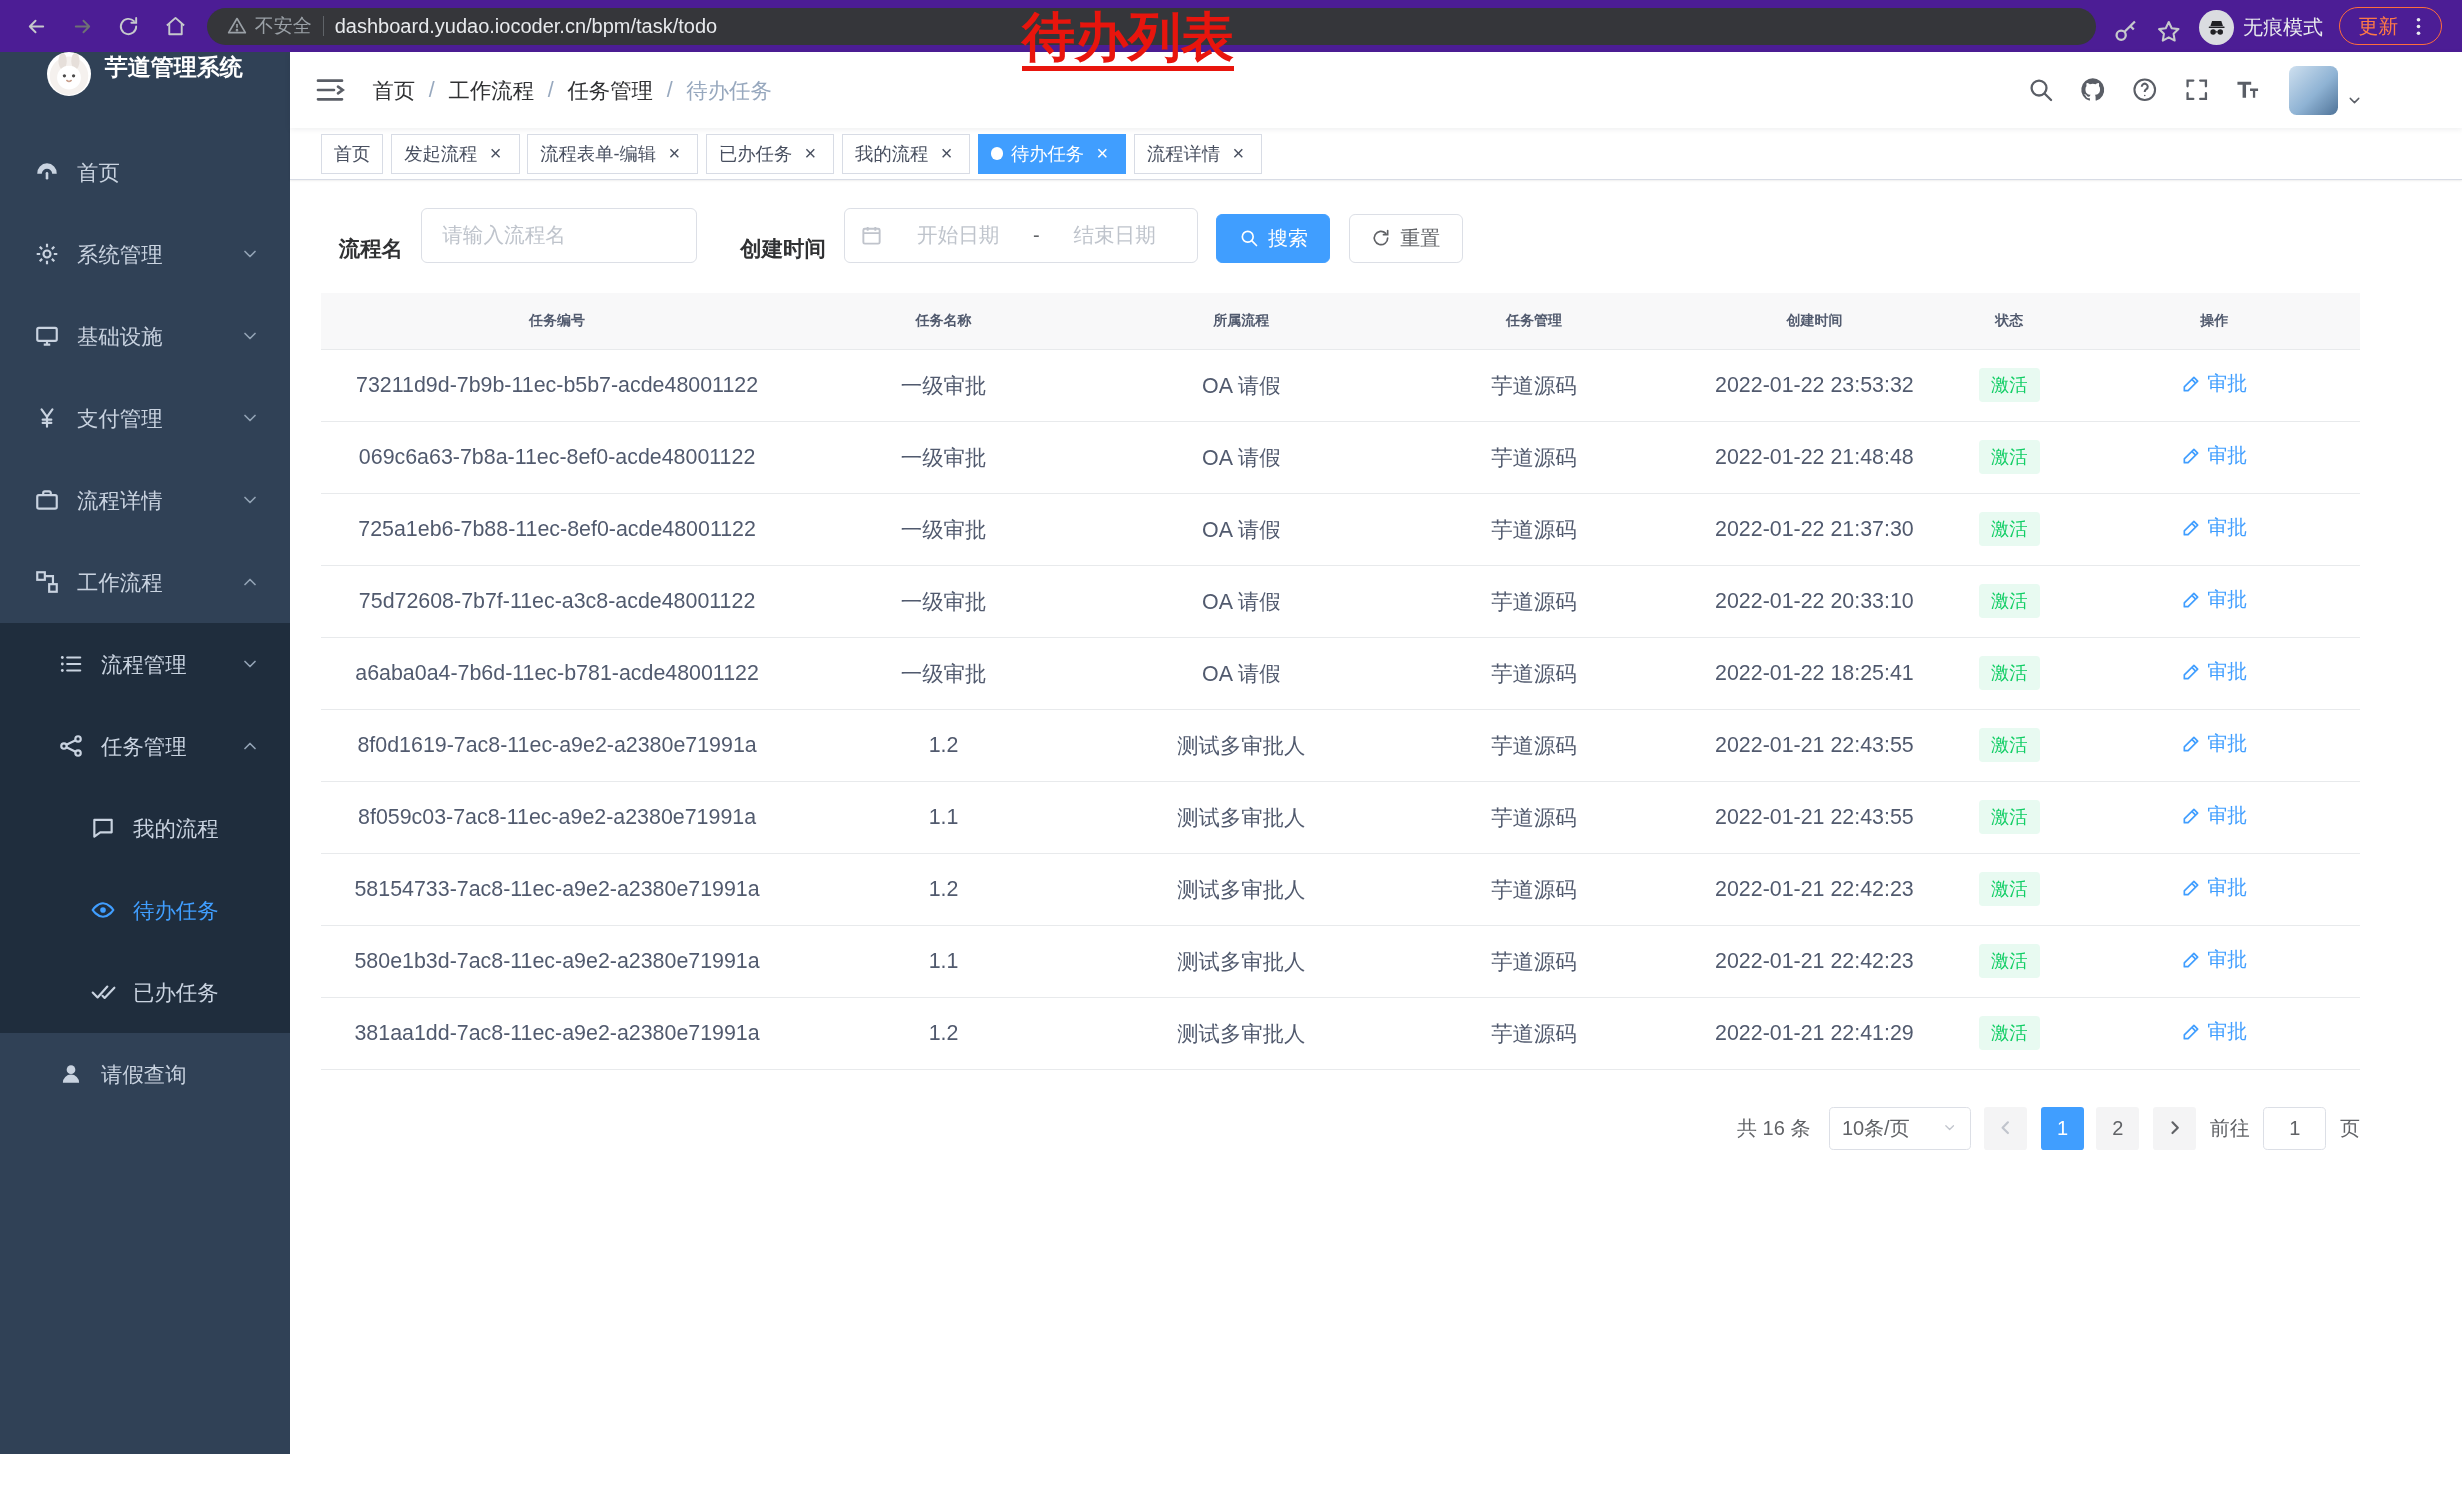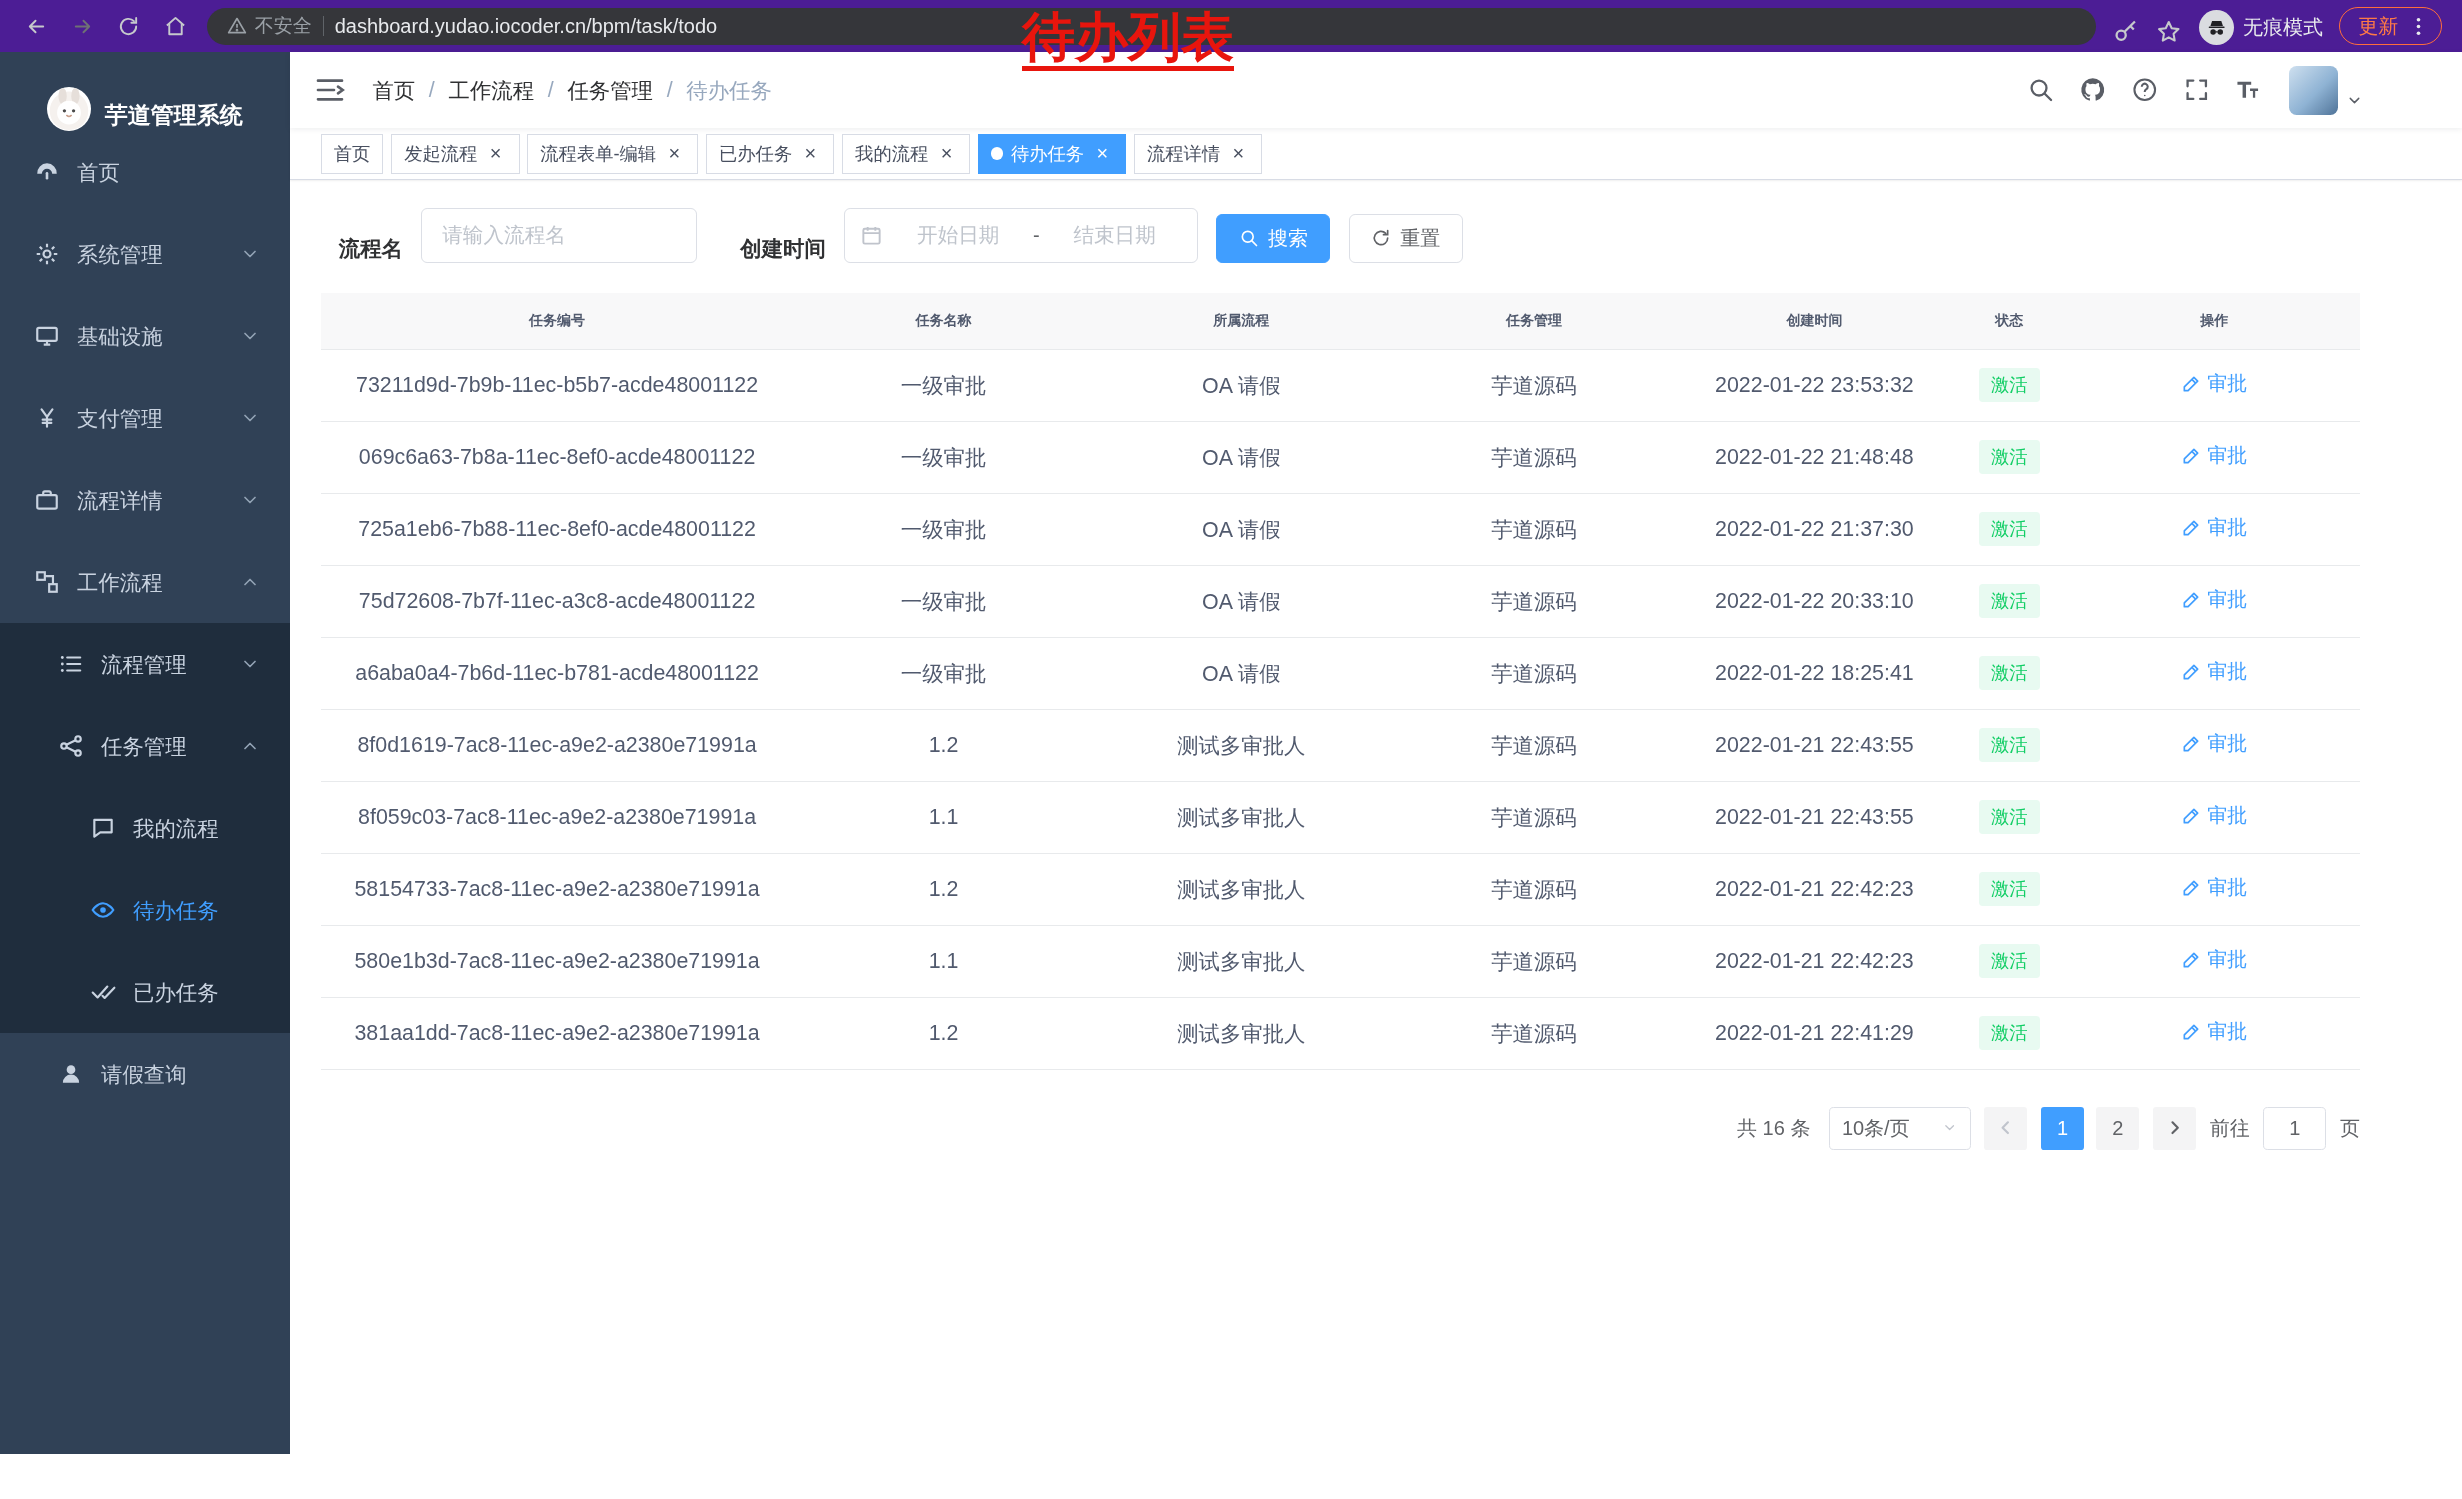--- a/index.html
+++ b/index.html
@@ -24,21 +24,21 @@
 .incog{display:flex;align-items:center;gap:9.2px}
 .incog-circle{width:35px;height:35px;border-radius:50%;background:#dadce0;color:#202124;display:flex;align-items:center;justify-content:center;padding:6.9px}
 .incog-label{color:#e8eaed;font-size:20px;white-space:nowrap}
 .update-pill{display:flex;align-items:center;gap:9.2px;border:1.5px solid #ff6d3b;color:#ff7a45;border-radius:24.4px;padding:4.6px 10.7px 4.6px 18.3px;font-size:20px;white-space:nowrap}
 .dots{width:23px;height:23px;color:#e8eaed}
 .annotation{position:absolute;left:1022px;top:9.2px;z-index:99;font-size:53px;font-weight:700;color:#e8150d;line-height:1.05;border-bottom:5.3px solid #e8150d;padding-bottom:1.5px;white-space:nowrap}
 
 
 .app{display:flex;height:1448px;background:#fff}
 .sidebar{width:290px;height:1402px;background:#304156;flex:none}
-.logo{height:79px;display:flex;align-items:flex-end;justify-content:center;gap:13.7px}
+.logo{height:79px;display:flex;align-items:flex-start;justify-content:center;gap:13.7px}
 .logo-img{width:44px;height:44px;border-radius:50%;overflow:hidden;background:#fff;display:inline-flex}
 .logo-title{color:#fff;font-size:23px;font-weight:700;white-space:nowrap}
 .menu-item{position:relative;height:82px;display:flex;align-items:center;color:#c9d3e0;font-size:21.4px;cursor:pointer;white-space:nowrap}
 .menu-item.dark{background:#1f2d3d}
 .menu-item.active{color:#409eff}
 .menu-item.lvl1{padding-left:34px}
 .menu-item.lvl2{padding-left:58px}
 .menu-item.lvl3{padding-left:90px}
 .mi-icon{width:26px;height:26px;margin-right:17px}
 .chev{position:absolute;right:30.5px;width:20px;height:20px;color:#93a3b5}

